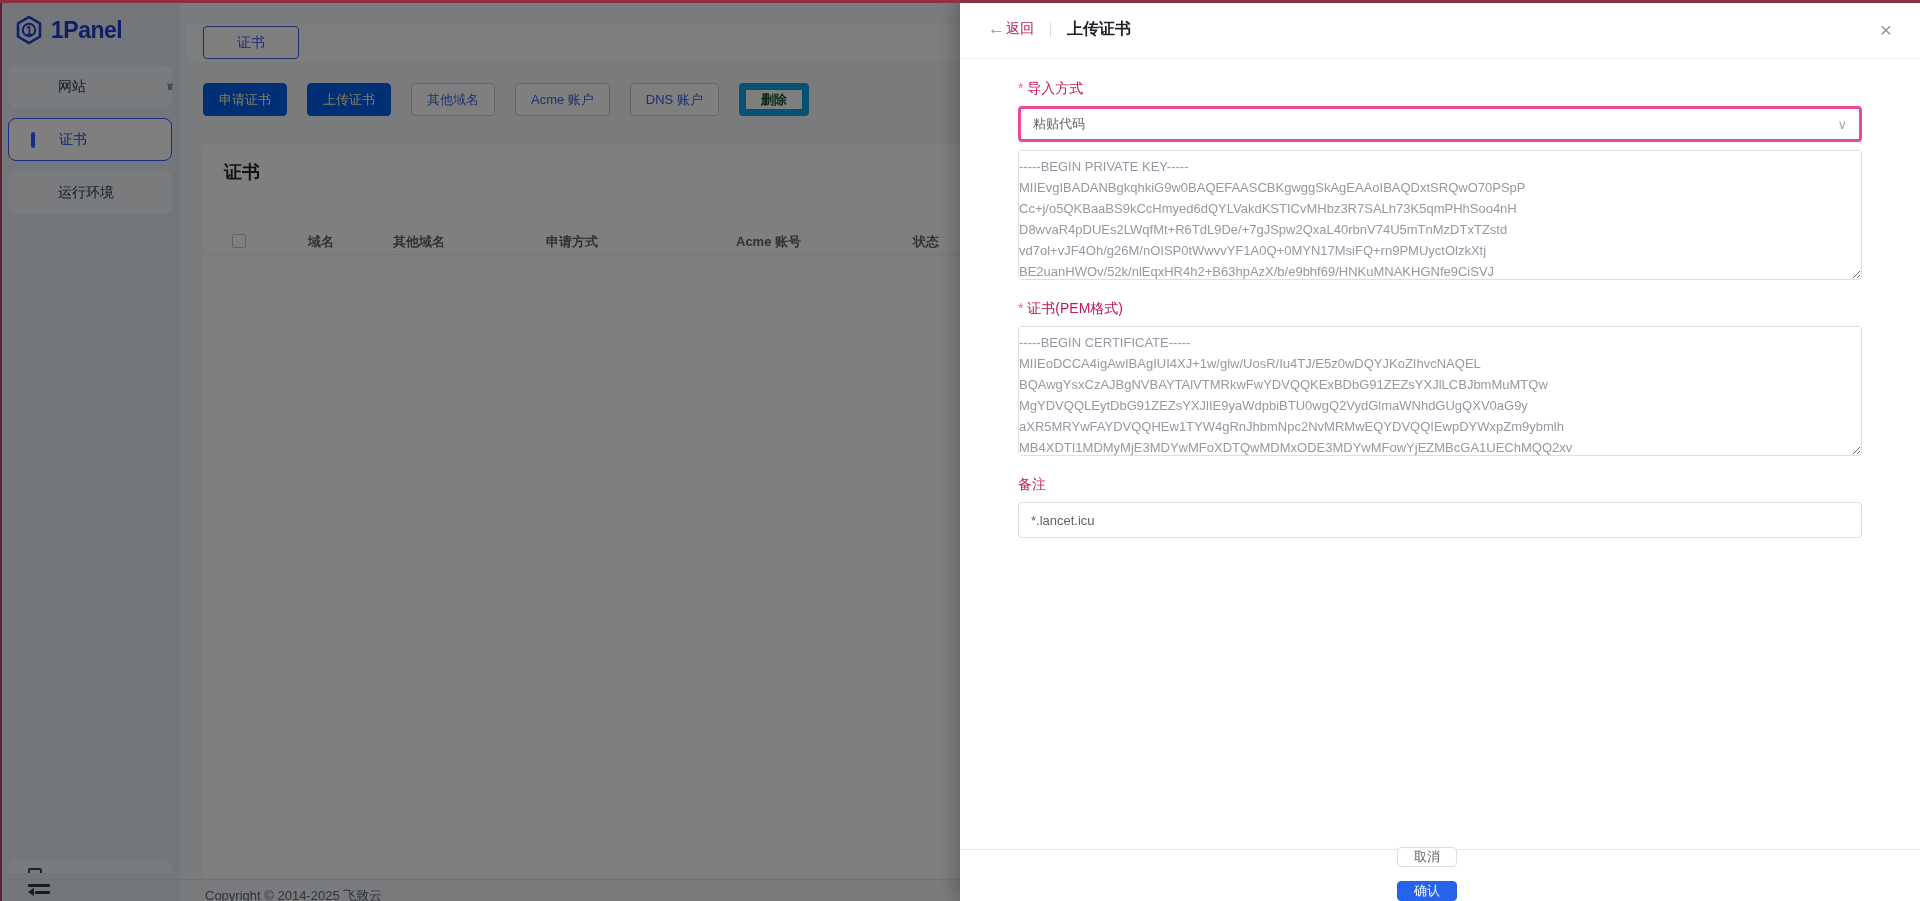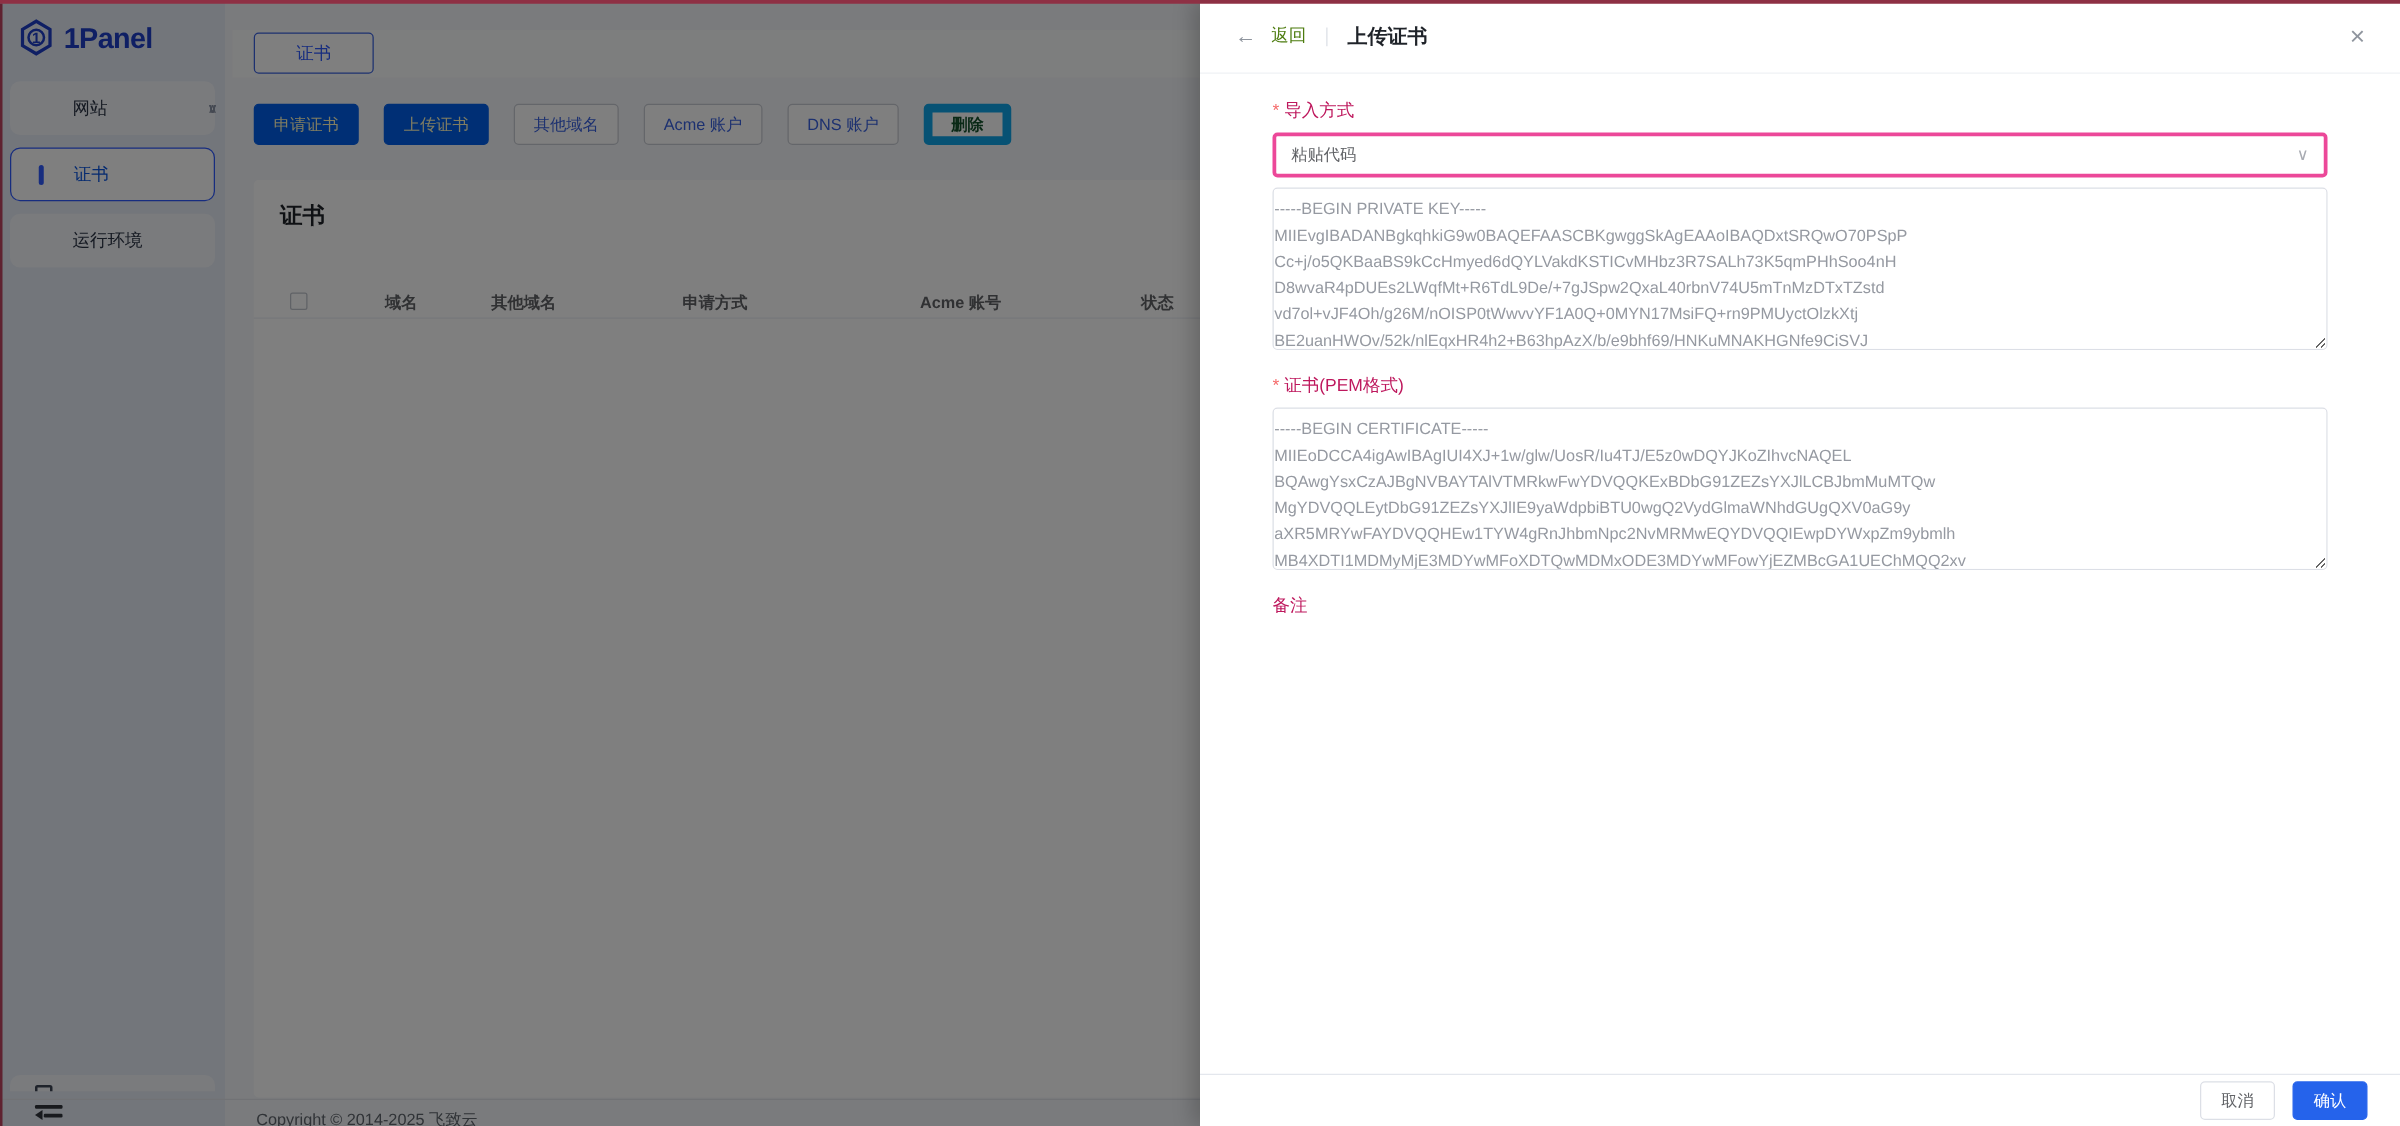--- a/index.html
+++ b/index.html
@@ -56,40 +56,40 @@
   .main-divider { position:absolute; left:0; top:879px; width:962px; height:1px; background:#e2e5ea; z-index:2; }
   .copyright { position:absolute; left:205px; top:887px; font-size:13px; color:#60666e; z-index:2; white-space:nowrap; }
 
   
   .overlay { position:absolute; inset:0; background:rgba(0,0,0,0.5); z-index:10; }
   .drawer { position:absolute; left:960px; top:0; width:960px; height:901px; background:#fff; z-index:20;
     box-shadow:-6px 0 16px rgba(0,0,0,0.2); }
   .drawer-header { position:relative; height:59px; border-bottom:1px solid #f0f2f5;
     display:flex; align-items:center; padding:0 28px; }
   .back-arrow { font-size:17px; color:#8f959e; cursor:pointer; }
-  .back-label { font-size:14px; color:#4d7c0f; margin-left:12px; cursor:pointer; }
+  .back-label { font-size:14px; color:#be185d; margin-left:1px; cursor:pointer; }
   .hdr-divider { width:1px; height:15px; background:#dcdfe6; margin:0 16px; }
   .drawer-title { font-size:16px; font-weight:bold; color:#1f2329; }
   .close-x { margin-left:auto; font-size:21px; color:#8f959e; cursor:pointer; line-height:1; }
   .drawer-body { padding:21px 58px 0 58px; }
   .form-label { font-size:14px; color:#be185d; margin-top:20px; }
   .form-label:first-child { margin-top:0; }
   .req::before { content:"* "; color:#f56c6c; }
   .select { margin-top:8px; height:36px; border:3px solid #ec4899; border-radius:4px; display:flex;
     align-items:center; padding:0 12px; font-size:13px; color:#606266; cursor:pointer; background:#fff; }
   .select .chev { margin-left:auto; color:#a8abb2; font-size:13px; }
   .ta { display:block; margin-top:8px; width:100%; height:130px; border:1px solid #dcdfe6; border-radius:4px;
     padding:5px 0; font-size:13px; line-height:21px; color:#9599a1;
     font-family:"Liberation Sans","DejaVu Sans",sans-serif; resize:vertical; outline:none;
     scrollbar-width:thin; white-space:pre; overflow:auto; background:#fff; }
   .ti { display:block; margin-top:8px; width:100%; height:36px; border:1px solid #dcdfe6; border-radius:4px;
     padding:0 12px; font-size:13px; color:#606266; outline:none; background:#fff;
     font-family:"Liberation Sans","DejaVu Sans",sans-serif; }
-  .drawer-footer { position:absolute; left:0; right:0; bottom:0; height:42px; border-top:1px solid #e4e7ed;
-    display:flex; align-items:center; justify-content:flex-end; gap:14px; padding-right:26px; background:#fff; }
+  .drawer-footer { position:absolute; left:0; right:0; bottom:0; height:52px; border-top:1px solid #e4e7ed;
+    display:flex; align-items:center; justify-content:flex-end; gap:14px; padding-right:26px; background:#fff;flex-direction:column; }
   .fbtn { height:31px; padding:0 16px; border-radius:4px; font-size:13px; display:flex; align-items:center;
     justify-content:center; cursor:pointer; }
   .fbtn.cancel { background:#fff; border:1px solid #dcdfe6; color:#606266; }
   .fbtn.confirm { background:#2563eb; border:1px solid #2563eb; color:#fff; }
 </style>
 </head>
 <body>
 
 <div class="app">
 
@@ -226,20 +226,21 @@
 vd7ol+vJF4Oh/g26M/nOISP0tWwvvYF1A0Q+0MYN17MsiFQ+rn9PMUyctOlzkXtj
 BE2uanHWOv/52k/nlEqxHR4h2+B63hpAzX/b/e9bhf69/HNKuMNAKHGNfe9CiSVJ</textarea>
       <div class="form-label req">证书(PEM格式)</div>
       <textarea class="ta" spellcheck="false" style="">-----BEGIN CERTIFICATE-----
 MIIEoDCCA4igAwIBAgIUI4XJ+1w/glw/UosR/Iu4TJ/E5z0wDQYJKoZIhvcNAQEL
 BQAwgYsxCzAJBgNVBAYTAlVTMRkwFwYDVQQKExBDbG91ZEZsYXJlLCBJbmMuMTQw
 MgYDVQQLEytDbG91ZEZsYXJlIE9yaWdpbiBTU0wgQ2VydGlmaWNhdGUgQXV0aG9y
 aXR5MRYwFAYDVQQHEw1TYW4gRnJhbmNpc2NvMRMwEQYDVQQIEwpDYWxpZm9ybmlh
 MB4XDTI1MDMyMjE3MDYwMFoXDTQwMDMxODE3MDYwMFowYjEZMBcGA1UEChMQQ2xv</textarea>
       <div class="form-label">备注</div>
+      <input class="ti" value="*.lancet.icu" style="">
     </div>
     <div class="drawer-footer">
       <div class="fbtn cancel">取消</div>
       <div class="fbtn confirm">确认</div>
     </div>
   </div>
 
   <div class="edge-top"></div>
   <div class="edge-left"></div>
 </div>

